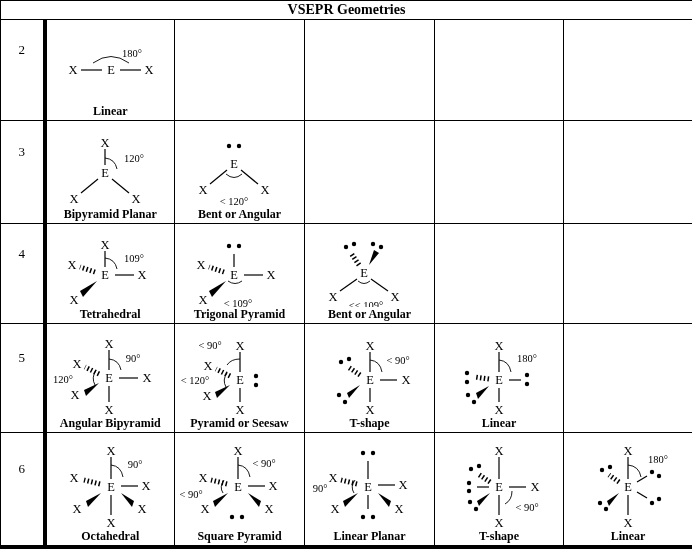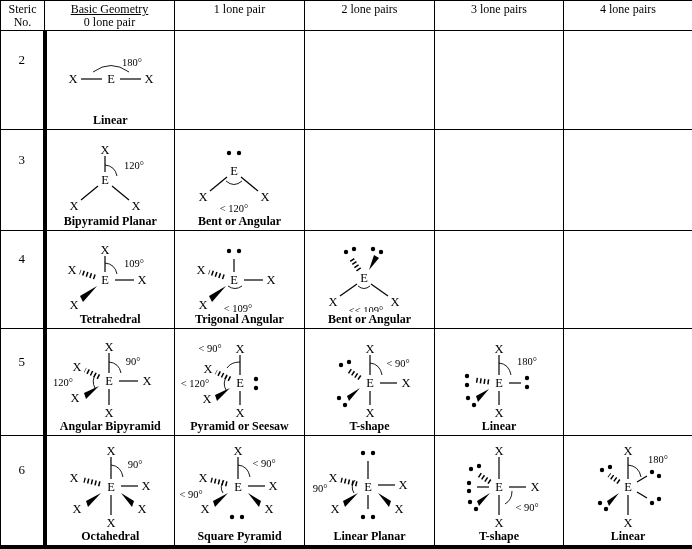--- a/index.html
+++ b/index.html
@@ -47,32 +47,24 @@
   <colgroup>
     <col style="width:44px">
       <col style="width:130px">
       <col style="width:130px">
     <col style="width:130px">
       <col style="width:129px">
       <col style="width:129px">
   </colgroup>
 
   <tbody>
-
-  <tr class="r-head">
-    <td class="hdr"><span>Steric No.</span></td>
-    <td class="hdr">
-      <div class="underlined">Basic Geometry</div>
-      <div>0 lone pair</div>
-    </td>
-    <td class="hdr"><span>1 lone pair</span></td>
-    <td class="hdr"><span>2 lone pairs</span></td>
-    <td class="hdr"><span>3 lone pairs</span></td>
-    <td class="hdr"><span>4 lone pairs</span></td>
-  </tr>
+      <tr class="r-title">
+    <td class="title-cell" colspan="6">VSEPR Geometries</td>
+  </tr>
+
 
   <tr class="r2">
     <td class="steric-cell">2</td>
     <td class="geo thickleft">
       <svg width="128" height="74" viewBox="0 0 128 74">
         <g>
           <line class="bond" x1="34" y1="40" x2="55" y2="40"></line>
           <line class="bond" x1="73" y1="40" x2="94" y2="40"></line>
         </g>
         <path class="arc" d="M 46 33 Q 64 20 82 33"></path>
@@ -162,21 +154,21 @@
           <polygon class="wedge" points="50,48 33,58 36,64"></polygon>
           <line class="bond" x1="68" y1="42" x2="87" y2="42"></line>
         </g>
         <path class="arc" d="M 52 48 Q 59 53 66 48"></path>
         <text x="25" y="32">X</text>
         <text x="58" y="42">E</text>
         <text x="27" y="67">X</text>
         <text x="95" y="42">X</text>
         <text class="ang" x="62" y="70">&lt; 109°</text>
       </svg>
-      <div class="gname">Trigonal Angular</div>
+      <div class="gname">Trigonal Pyramid</div>
     </td>
     <td class="geo">
       <svg width="128" height="74" viewBox="0 0 128 74">
         <g>
           <line class="hash" x1="53" y1="32" x2="45" y2="20"></line>
           <circle class="lp" cx="40" cy="14" r="2.2"></circle>
               <circle class="lp" cx="48" cy="11" r="2.2"></circle>
         </g>
         <g>
           <polygon class="wedge" points="63,32 68,17 73,20"></polygon>

